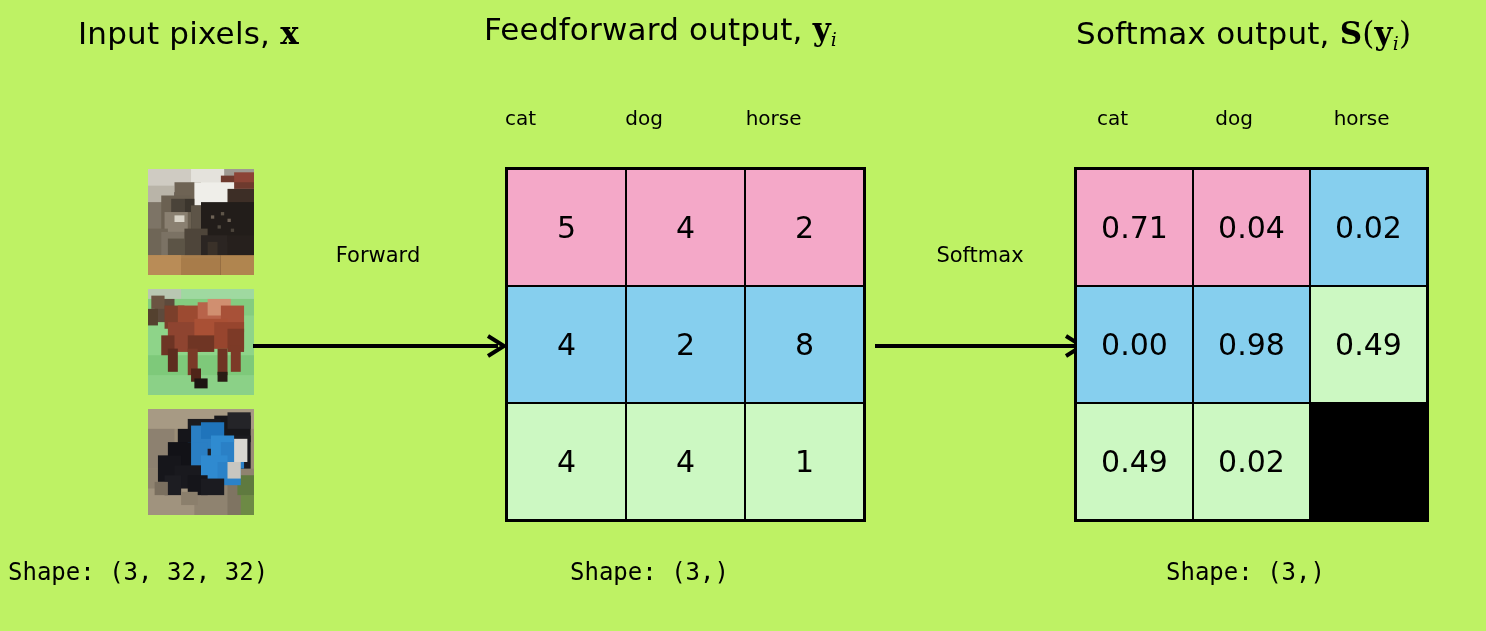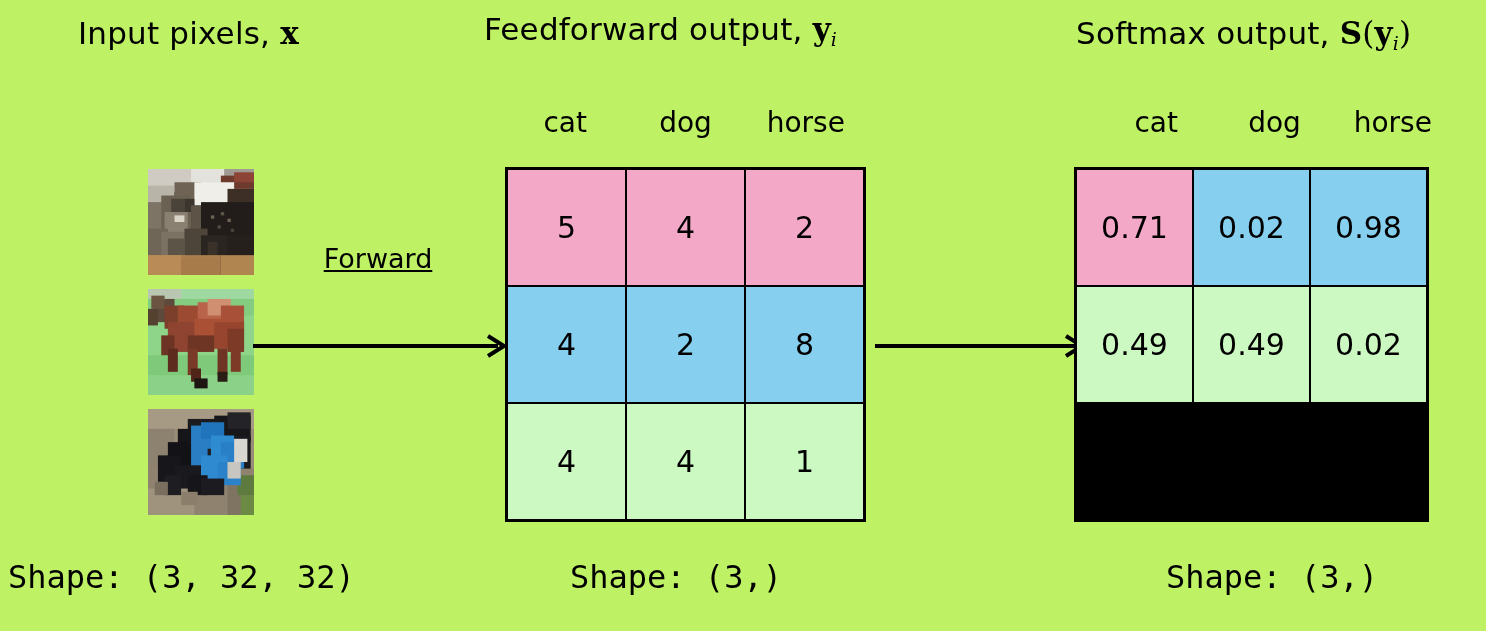--- a/index.html
+++ b/index.html
@@ -41,25 +41,24 @@
   
   .thumb {
     width: 106px;
     height: 106px;
     image-rendering: pixelated;
     display: block;
   }
 
   
   .arrow-label {
-    font-size: 27px;
+    font-size: 21px;
     line-height: 1.22;
     text-align: center;
     white-space: nowrap;
-    text-decoration: underline;
   }
   .arrow-svg { display: block; }
 
   
   .grid {
     position: absolute;
     display: grid;
     grid-template-columns: repeat(3, 1fr);
     grid-template-rows: repeat(3, 1fr);
     border: 3px solid #000000;
@@ -74,30 +73,30 @@
     font-size: 30px;
     color: #000000;
     box-sizing: border-box;
   }
   .hdr-row {
     position: absolute;
     display: grid;
     grid-template-columns: repeat(3, 1fr);
   }
   .hdr {
-    text-align: center;
-    font-size: 28px;
+    text-align: left;
+    font-size: 20px;
     white-space: nowrap;
   }
 
   
   .shape {
     position: absolute;
     font-family: "DejaVu Sans Mono", monospace;
-    font-size: 32px;
+    font-size: 24px;
     white-space: pre;
     letter-spacing: 0px;
   }
 </style>
 </head>
 <body>
 
 <div id="canvas">
 
   <div class="abs col-title" style="left:78px; top:18px;">
@@ -241,35 +240,38 @@
     <div class="cell" style="background:#f4a8c8;">2</div>
     <div class="cell" style="background:#86cfee;">4</div>
     <div class="cell" style="background:#86cfee;">2</div>
     <div class="cell" style="background:#86cfee;">8</div>
     <div class="cell" style="background:#ccf8c2;">4</div>
     <div class="cell" style="background:#ccf8c2;">4</div>
     <div class="cell" style="background:#ccf8c2;">1</div>
   </div>
 
   <div class="abs arrow-label" style="left:880px; top:243px; width:200px;">
+    <div>Softmax</div>
   </div>
   <svg class="abs arrow-svg" style="left:874px; top:330px;" width="212" height="32" viewBox="0 0 212 32">
     <line x1="1" y1="16" x2="202" y2="16" stroke="#000000" stroke-width="4"></line>
     <path d="M 192 6 L 208 16 L 192 26" fill="none" stroke="#000000" stroke-width="4" stroke-linecap="butt" stroke-linejoin="miter"></path>
   </svg>
 
   <div class="hdr-row" style="left:1097px; top:106px; width:355px;">
     <div class="hdr">cat</div>
     <div class="hdr">dog</div>
     <div class="hdr">horse</div>
   </div>
 
   <div class="grid" style="left:1074px; top:167px; width:355px; height:355px;">
     <div class="cell" style="background:#f4a8c8;">0.71</div>
+    <div class="cell" style="background:#f4a8c8;">0.04</div>
     <div class="cell" style="background:#86cfee;">0.02</div>
+    <div class="cell" style="background:#86cfee;">0.00</div>
     <div class="cell" style="background:#86cfee;text-align:center;">0.98</div>
     <div class="cell" style="background:#ccf8c2;">0.49</div>
     <div class="cell" style="background:#ccf8c2;">0.49</div>
     <div class="cell" style="background:#ccf8c2;">0.02</div>
   </div>
 
   <div class="shape" style="left:8px; top:558px;">Shape: (3, 32, 32)</div>
   <div class="shape" style="left:570px; top:558px;">Shape: (3,)</div>
   <div class="shape" style="left:1166px; top:558px;">Shape: (3,)</div>
 

